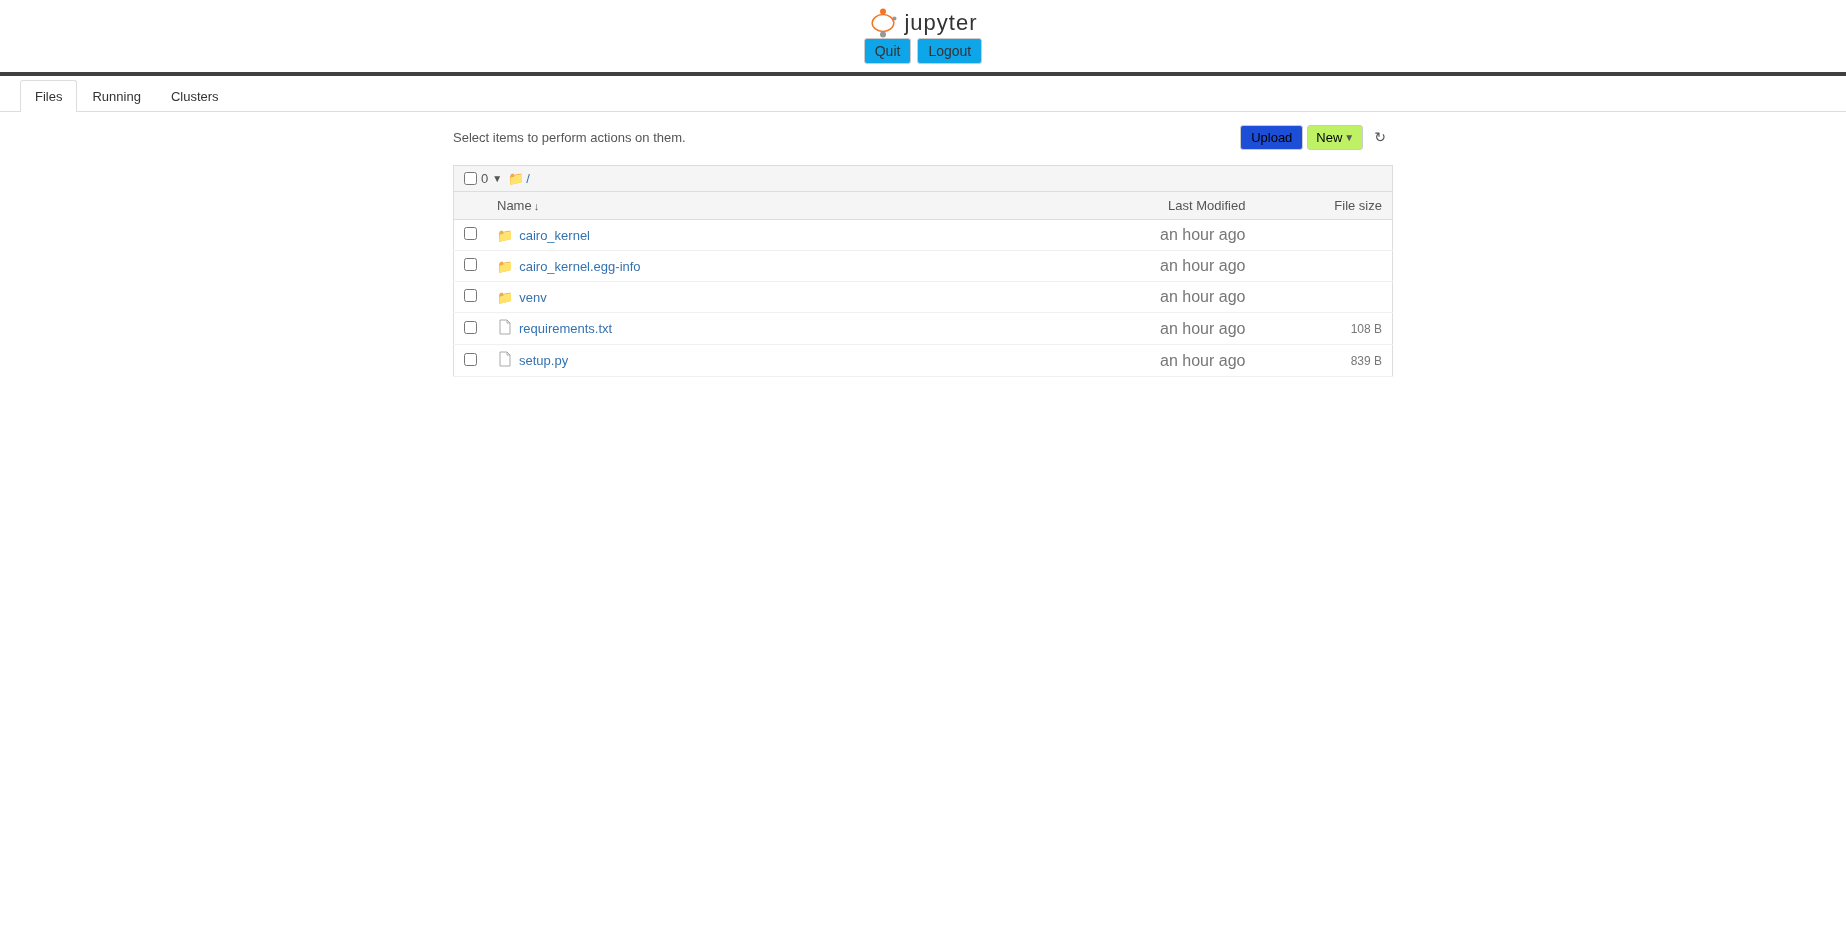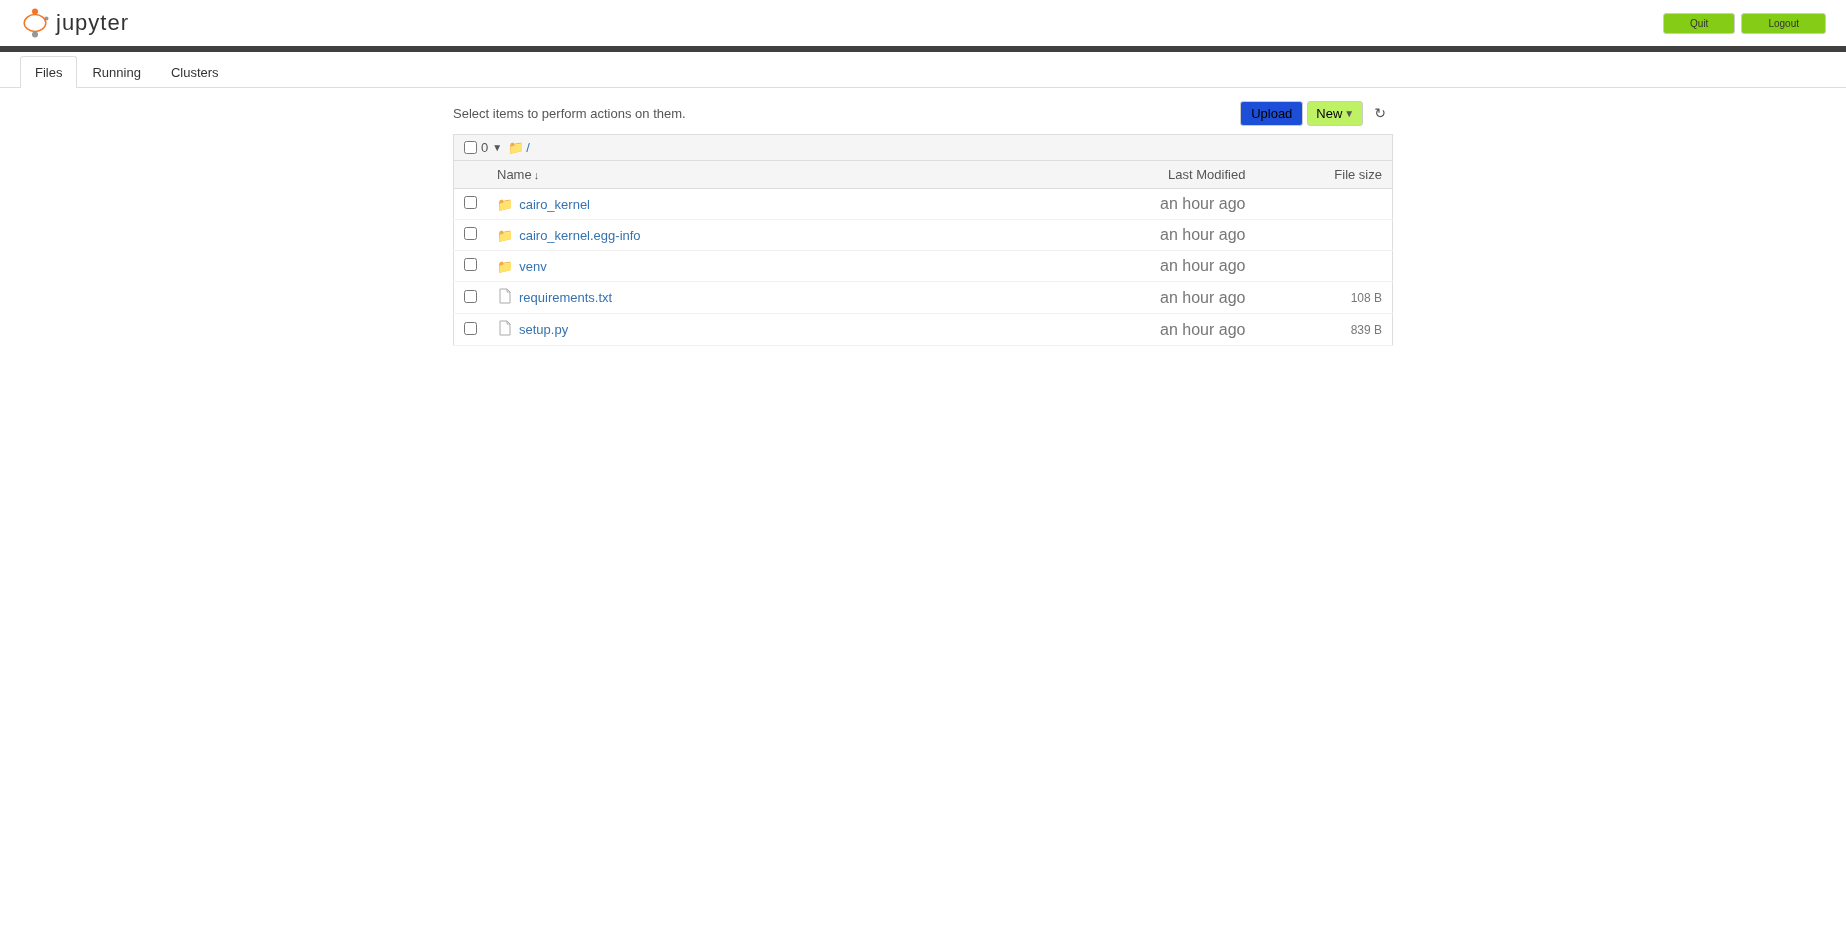--- a/index.html
+++ b/index.html
@@ -9,44 +9,45 @@
       background: #fff;
       color: #333;
     }
 
     
     .header {
       display: flex;
       align-items: center;
       justify-content: space-between;
       padding: 8px 20px;
-      border-bottom: 6px solid #404040;
+      border-bottom: 4px solid #404040;
+      flex-direction: column;
     }
     .header-logo {
       display: flex;
       align-items: center;
       gap: 6px;
     }
     .header-title {
       font-size: 22px;
       font-weight: 300;
       color: #333;
       letter-spacing: 1px;
     }
     .header-buttons {
       display: flex;
       gap: 6px;
     }
     .btn {
-      padding: 4px 26px;
+      padding: 4px 10px;
       border: 1px solid #ccc;
-      background: #84cc16;
+      background: #0ea5e9;
       border-radius: 3px;
       cursor: pointer;
-      font-size: 10px;
+      font-size: 14px;
       color: #333;
     }
 
     
     .tabs {
       display: flex;
       border-bottom: 1px solid #ddd;
       padding: 0 20px;
       margin-top: 4px;
       align-items: center;
@@ -72,21 +73,21 @@
       padding: 12px 20px;
       max-width: 980px;
       margin: 0 auto;
     }
 
     
     .toolbar {
       display: flex;
       justify-content: space-between;
       align-items: center;
-      margin-bottom: 8px;
+      margin-bottom: 15px;
     }
     .toolbar-left {
       font-size: 13px;
       color: #555;
     }
     .toolbar-right {
       display: flex;
       align-items: center;
       gap: 4px;
     }

